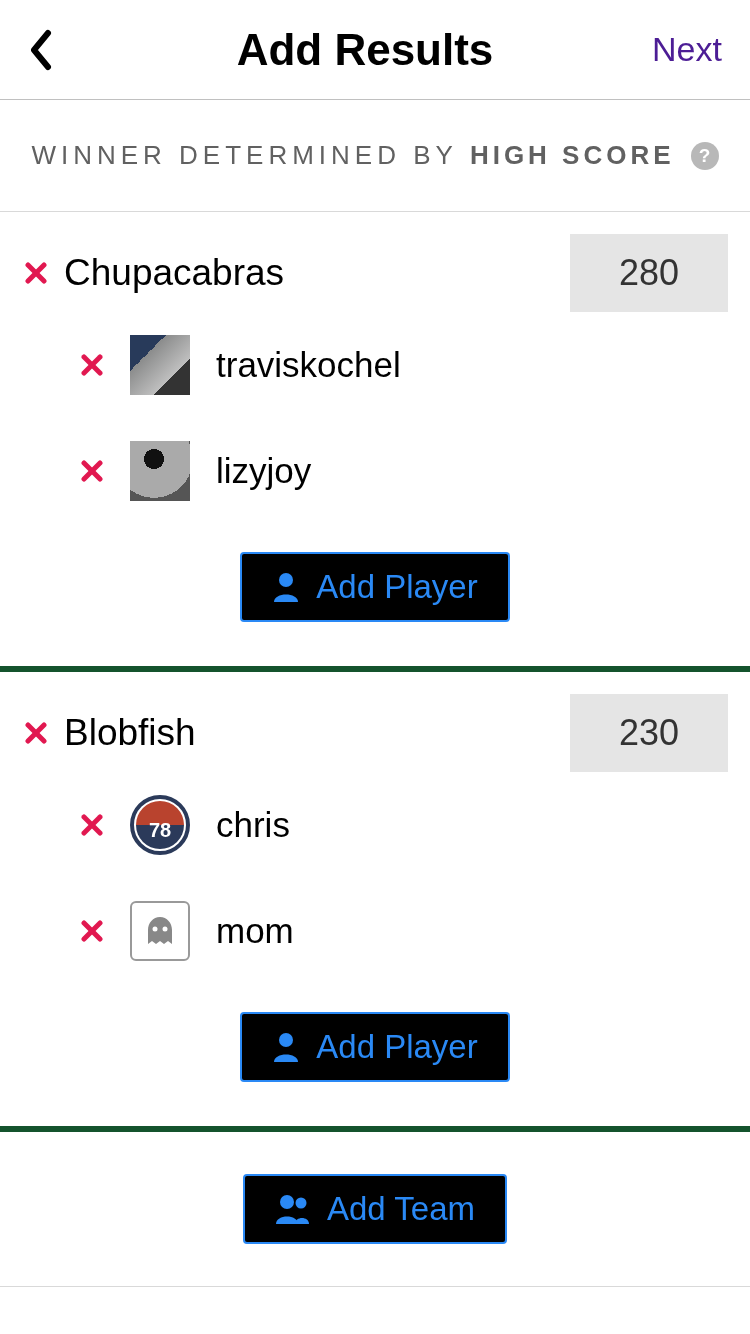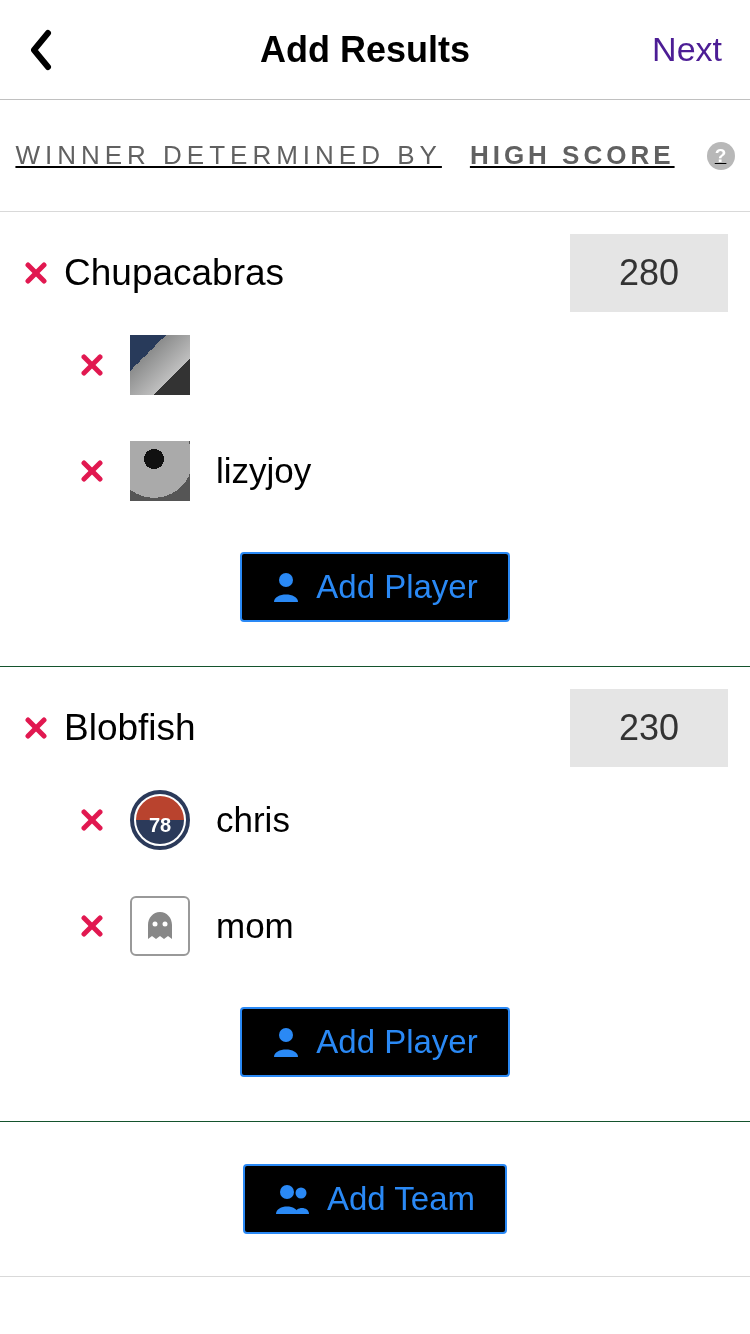--- a/index.html
+++ b/index.html
@@ -19,38 +19,37 @@
       padding: 0 28px;
       border-bottom: 1px solid #c0c0c0;
     }
     .back-btn {
       width: 60px;
       display: flex;
       align-items: center;
     }
     .back-btn svg { width: 24px; height: 42px; }
     .header-title {
-      font-size: 36px;
+      font-size: 44px;
       font-weight: 700;
       color: #000;
     }
     .next-btn {
       font-size: 34px;
       color: #4c1d95;
       width: 80px;
       text-align: right;
     }
     .winner-bar {
       display: flex;
       align-items: center;
       justify-content: center;
       height: 112px;
       border-bottom: 1px solid #d9d9d9;
-      gap: 28px;
-      text-decoration: underline;
+      gap: 12px;
     }
     .winner-light {
       font-size: 26px;
       letter-spacing: 5px;
       color: #616161;
       font-weight: 500;
     }
     .winner-bold {
       font-size: 26px;
       letter-spacing: 4px;
@@ -64,21 +63,21 @@
       background: #b8b8b8;
       color: #fff;
       font-size: 19px;
       font-weight: 700;
       display: flex;
       align-items: center;
       justify-content: center;
       margin-left: 4px;
     }
     .team-block {
-      border-bottom: 1px solid #14532d;
+      border-bottom: 6px solid #14532d;
       padding-bottom: 44px;
     }
     .team-header {
       display: flex;
       align-items: center;
       padding: 22px 22px 0 22px;
       height: 100px;
     }
     .remove-x {
       width: 28px;
@@ -201,20 +200,21 @@
   </div>
 
   <div class="player-row">
     <div class="remove-x">
       <svg viewBox="0 0 22 22">
         <line x1="3" y1="3" x2="19" y2="19" stroke="#e11850" stroke-width="5" stroke-linecap="round"></line>
         <line x1="19" y1="3" x2="3" y2="19" stroke="#e11850" stroke-width="5" stroke-linecap="round"></line>
       </svg>
     </div>
     <div class="avatar avatar-photo1"></div>
+    <div class="player-name">traviskochel</div>
   </div>
 
   <div class="player-row">
     <div class="remove-x">
       <svg viewBox="0 0 22 22">
         <line x1="3" y1="3" x2="19" y2="19" stroke="#e11850" stroke-width="5" stroke-linecap="round"></line>
         <line x1="19" y1="3" x2="3" y2="19" stroke="#e11850" stroke-width="5" stroke-linecap="round"></line>
       </svg>
     </div>
     <div class="avatar avatar-photo2"></div>

